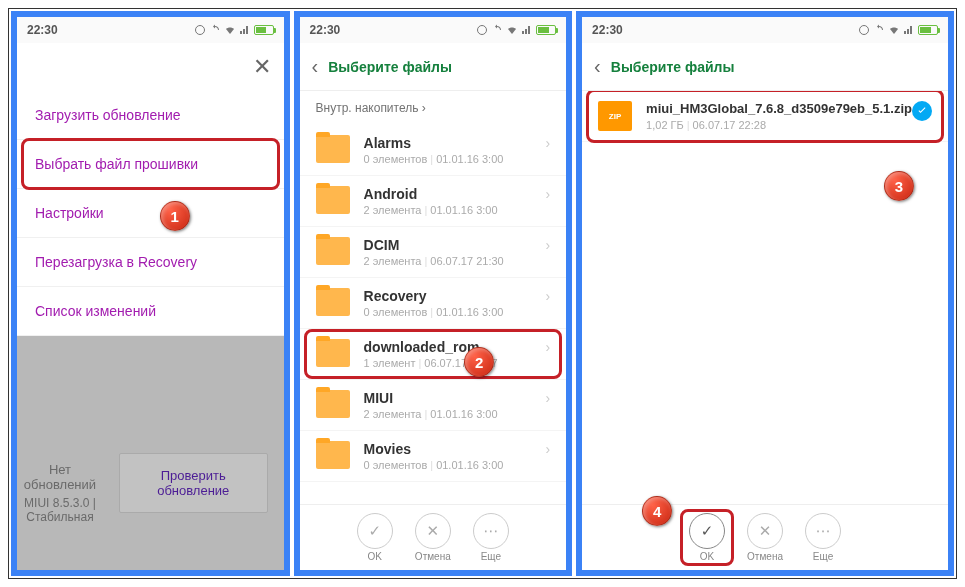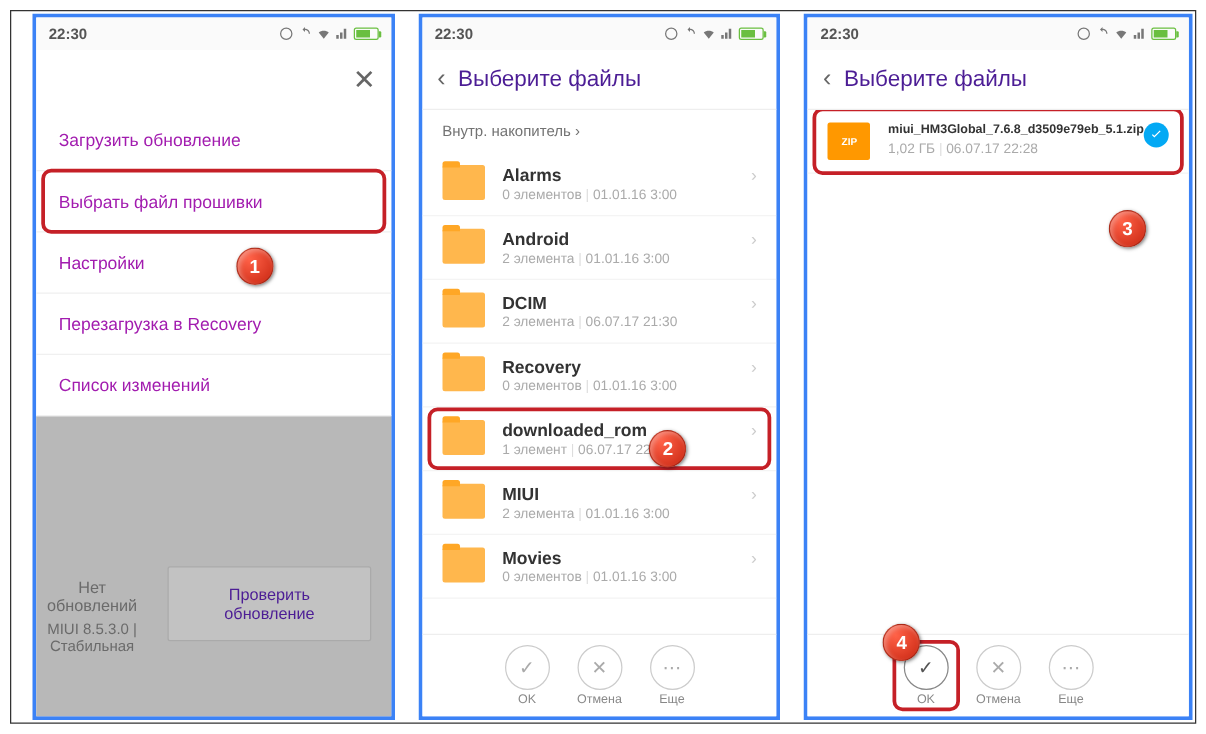--- a/index.html
+++ b/index.html
@@ -1,32 +1,32 @@
 <!DOCTYPE html>
 <html><head>
 <meta charset="utf-8">
 <style>
 * { margin: 0; padding: 0; box-sizing: border-box; font-family: Arial, sans-serif; }
 body { background: #fff; width: 965px; height: 587px; padding: 8px; position: relative; }
 .frame-wrapper { display: flex; gap: 4px; border: 1px solid #333; height: 100%; padding: 2px; }
-.phone { flex: 1; background: #fff; border: 3px solid #3b82f6; display: flex; flex-direction: column; position: relative; margin-left: 15px; }
+.phone { flex: 1; background: #fff; border: 6px solid #3b82f6; display: flex; flex-direction: column; position: relative; }
 .status-bar { background: #fafafa; height: 26px; display: flex; align-items: center; justify-content: space-between; padding: 0 10px; font-size: 12px; font-weight: bold; color: #555; }
 .status-icons { display: flex; align-items: center; gap: 3px; }
 .status-icons svg { width: 12px; height: 12px; }
 .menu-header { height: 48px; display: flex; align-items: center; justify-content: flex-end; padding: 0 12px; background: #fff; }
 .close-x { font-size: 22px; color: #666; cursor: pointer; }
 .menu-list { background: #fff; }
 .menu-item { padding: 16px 18px; font-size: 14px; color: #a21caf; border-bottom: 1px solid #f0f0f0; position: relative; }
 .grey-area { background: #b8b8b8; flex: 1; display: flex; align-items: center; justify-content: space-between; padding-top: 80px; }
 .no-updates { text-align: center; color: #6a6a6a; font-size: 12px; }
 .no-updates-title { font-size: 13px; margin-bottom: 4px; }
 .check-btn { margin: 0 16px 20px; padding: 14px; text-align: center; font-size: 13px; color: #4c1d95; border: 1px solid #aaa; border-radius: 2px; width: 85%; background: rgba(255,255,255,0.15); }
 .file-header { height: 48px; display: flex; align-items: center; padding: 0 12px; background: #fff; gap: 10px; border-bottom: 1px solid #eee; }
 .back-chevron { font-size: 20px; color: #666; }
-.file-header-title { font-size: 18px; font-weight: normal; color: #4c1d95; }
+.file-header-title { font-size: 14px; font-weight: bold; color: #15803d; }
 .breadcrumb { padding: 10px 16px; font-size: 12px; color: #737373; background: #fff; }
 .folder-list { background: #fff; flex: 1; overflow: hidden; }
 .folder-item { display: flex; align-items: flex-start; padding: 10px 16px; border-bottom: 1px solid #f4f4f4; position: relative; }
 .folder-icon { width: 34px; height: 28px; background: #ffb74d; border-radius: 2px; margin-right: 14px; position: relative; flex-shrink: 0; }
 .folder-icon::before { content: ""; position: absolute; top: -3px; left: 0; width: 14px; height: 5px; background: #ffa726; border-radius: 2px 2px 0 0; }
 .zip-icon { width: 34px; height: 30px; background: #ff9800; border-radius: 2px; margin-right: 14px; display: flex; align-items: center; justify-content: center; color: #fff; font-size: 8px; font-weight: bold; flex-shrink: 0; }
 .folder-info { flex: 1; }
 .folder-name { font-size: 14px; font-weight: bold; color: #333; }
 .folder-meta { font-size: 11px; color: #aaa; margin-top: 2px; }
 .folder-chevron { color: #ccc; font-size: 14px; }
@@ -218,21 +218,21 @@
     </span>
   </div>
   <div class="file-header">
     <span class="back-chevron">‹</span>
     <span class="file-header-title">Выберите файлы</span>
   </div>
   <div class="folder-list">
     <div class="folder-item" style="position:relative;">
       <div class="zip-icon">ZIP</div>
       <div class="folder-info">
-        <div class="folder-name" style="font-size:10px;line-height:1.25;">miui_HM3Global_7.6.8_d3509e79eb_5.1.zip</div>
+        <div class="folder-name" style="font-size:13px;line-height:1.25;">miui_HM3Global_7.6.8_d3509e79eb_5.1.zip</div>
         <div class="folder-meta"><span>1,02 ГБ</span><span class="meta-sep">|</span><span>06.07.17 22:28</span></div>
       </div>
       <div class="checked-icon">
             <svg viewBox="0 0 24 24">
               <path d="M9 16l-4-4 1.4-1.4L9 13.2l8.6-8.6L19 6z" fill="#fff"></path>
             </svg>
           </div>
       <div class="highlight-box" style="left:4px;right:4px;top:-2px;bottom:-2px;"></div>
     </div>
   </div>

